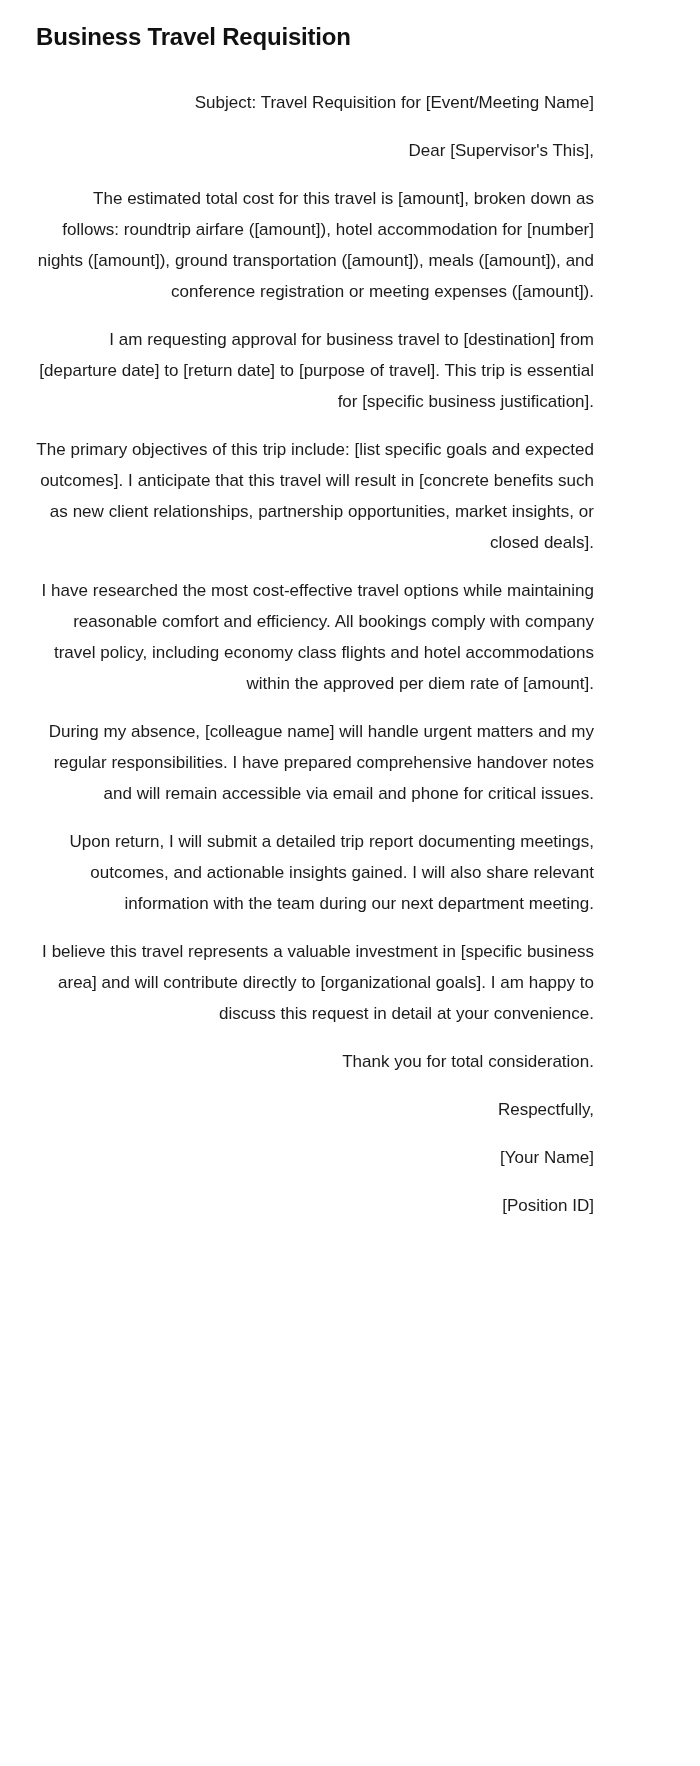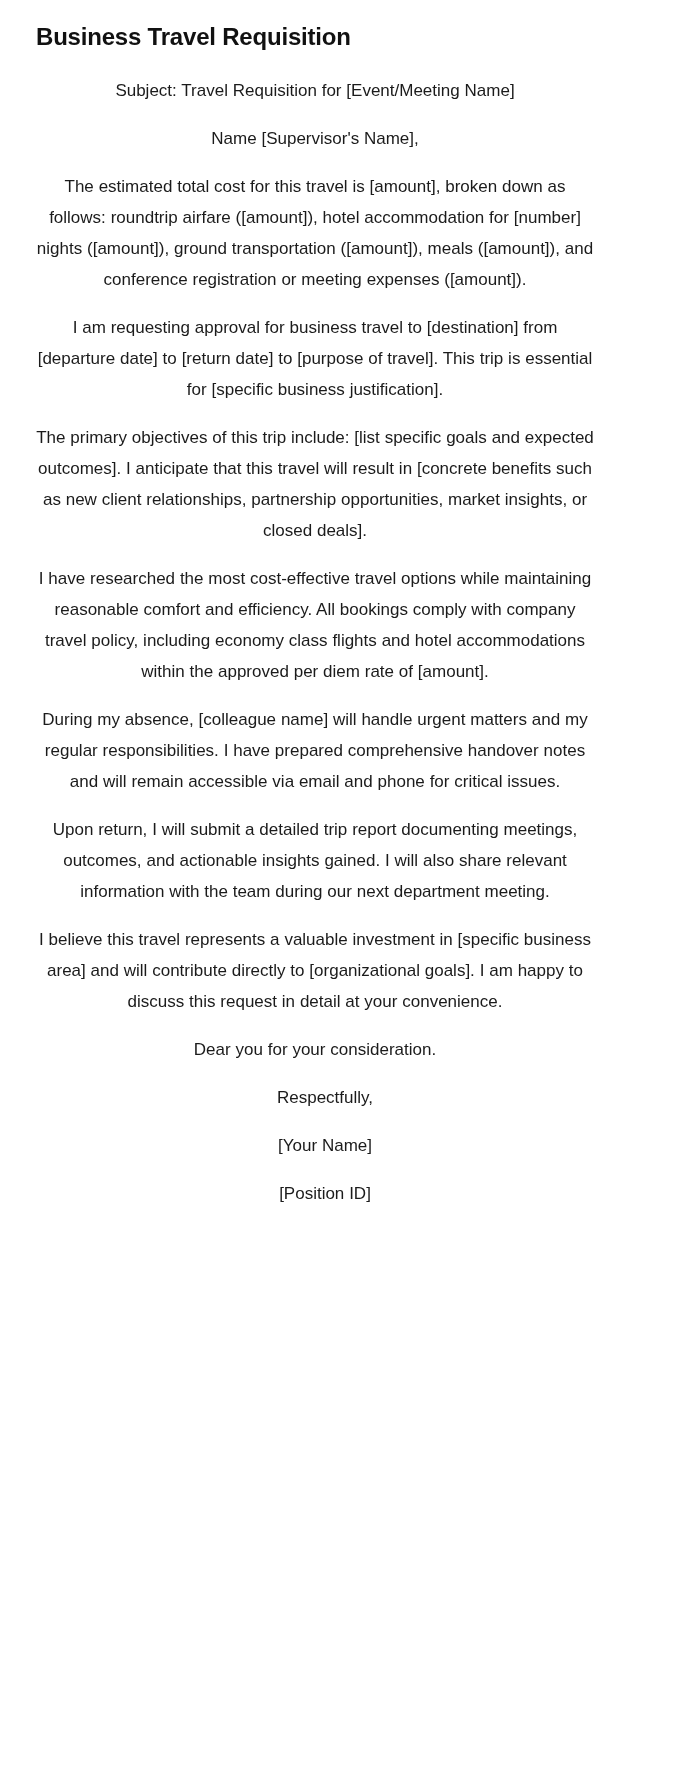--- a/index.html
+++ b/index.html
@@ -21,70 +21,70 @@
     background: #ffffff;
     padding: 22px 36px 60px 36px;
   }
 
   .doc-title {
     font-size: 24px;
     font-weight: 700;
     line-height: 30px;
     color: #111111;
     letter-spacing: -0.2px;
-    margin-bottom: 23px;
+    margin-bottom: 35px;
   }
 
   .doc-body {
     width: 558px;
   }
 
   .para {
     font-size: 17px;
     line-height: 31px;
     color: #1b1b1b;
     font-weight: 400;
     margin-bottom: 17px;
-    text-align: center;
+    text-align: right;
     word-spacing: 0.1px;
   }
 
   .para:last-child { margin-bottom: 0; }
 
   .para.sig { margin-bottom: 17px; margin-left: 20px; }
 </style>
 </head>
 <body>
 
 <div class="document">
 
   <h1 class="doc-title">Business Travel Requisition</h1>
 
   <div class="doc-body">
 
     <p class="para">Subject: Travel Requisition for [Event/Meeting Name]</p>
 
-    <p class="para">Name [Supervisor's Name],</p>
+    <p class="para">Dear [Supervisor's This],</p>
 
     <p class="para">The estimated total cost for this travel is [amount], broken down as follows: roundtrip airfare ([amount]), hotel accommodation for [number] nights ([amount]), ground transportation ([amount]), meals ([amount]), and conference registration or meeting expenses ([amount]).</p>
 
     <p class="para">I am requesting approval for business travel to [destination] from [departure date] to [return date] to [purpose of travel]. This trip is essential for [specific business justification].</p>
 
     <p class="para">The primary objectives of this trip include: [list specific goals and expected outcomes]. I anticipate that this travel will result in [concrete benefits such as new client relationships, partnership opportunities, market insights, or closed deals].</p>
 
     <p class="para">I have researched the most cost-effective travel options while maintaining reasonable comfort and efficiency. All bookings comply with company travel policy, including economy class flights and hotel accommodations within the approved per diem rate of [amount].</p>
 
     <p class="para">During my absence, [colleague name] will handle urgent matters and my regular responsibilities. I have prepared comprehensive handover notes and will remain accessible via email and phone for critical issues.</p>
 
     <p class="para">Upon return, I will submit a detailed trip report documenting meetings, outcomes, and actionable insights gained. I will also share relevant information with the team during our next department meeting.</p>
 
 
     <p class="para">I believe this travel represents a valuable investment in [specific business area] and will contribute directly to [organizational goals]. I am happy to discuss this request in detail at your convenience.</p>
 
-    <p class="para">Dear you for your consideration.</p>
+    <p class="para">Thank you for total consideration.</p>
 
     <p class="para sig">Respectfully,</p>
 
     <p class="para sig">[Your Name]</p>
 
 
     <p class="para sig">[Position ID]</p>
 
   </div>
 </div>

